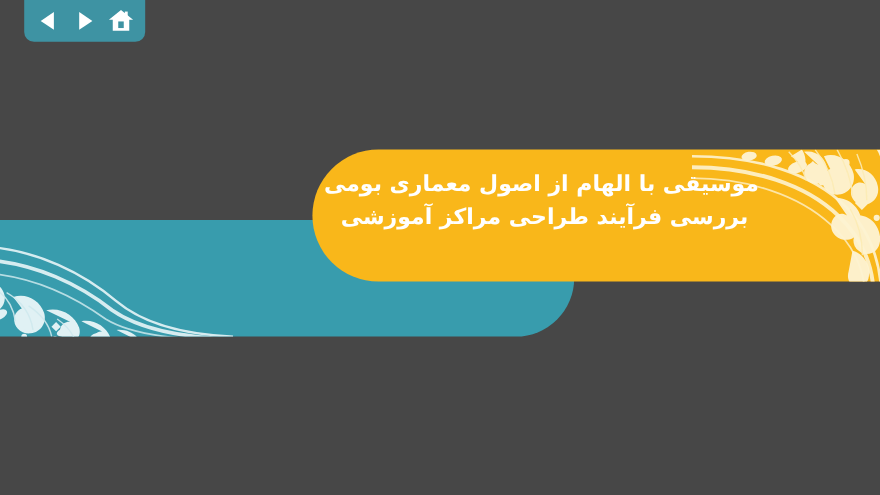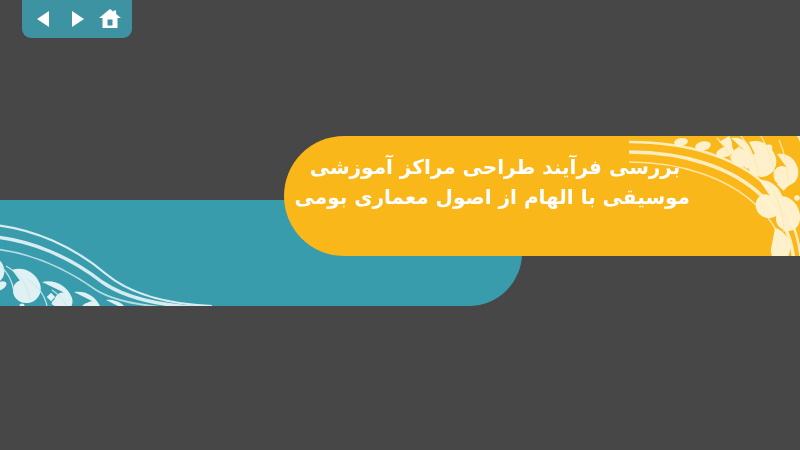--- a/index.html
+++ b/index.html
@@ -182,22 +182,22 @@
         <path d="M112,0 c10,12 16,26 18,40"></path>
         <path d="M132,0 c8,14 13,28 14,42"></path>
         <path d="M150,4 c6,14 9,28 9,42"></path>
         <path d="M144,54 c8,14 11,28 11,42"></path>
         <path d="M88,2 c8,8 13,16 16,26"></path>
       </g>
     </svg>
   </div>
 
   <div id="title-block">
+    <div class="title-line">موسیقی با الهام از اصول معماری بومی</div>
     <div class="title-line">بررسی فرآیند طراحی مراکز آموزشی</div>
-    <div class="title-line">موسیقی با الهام از اصول معماری بومی</div>
   </div>
 
   <div id="nav-toolbar">
 
     <div class="nav-btn">
       <span>
         <svg width="20" height="20" viewBox="0 0 20 20" xmlns="http://www.w3.org/2000/svg">
           <polygon points="15,2 15,18 3,10" fill="#ffffff"></polygon>
         </svg>
       </span>

